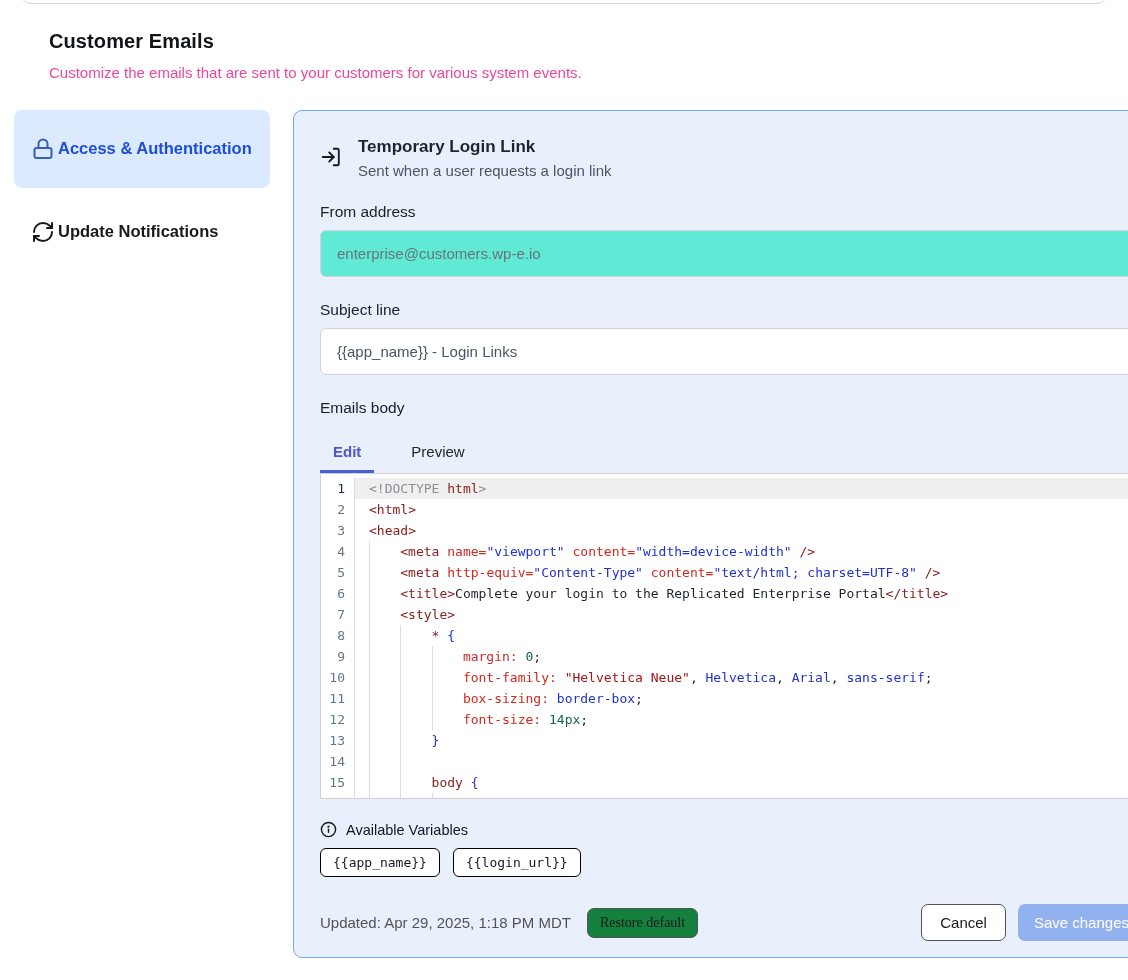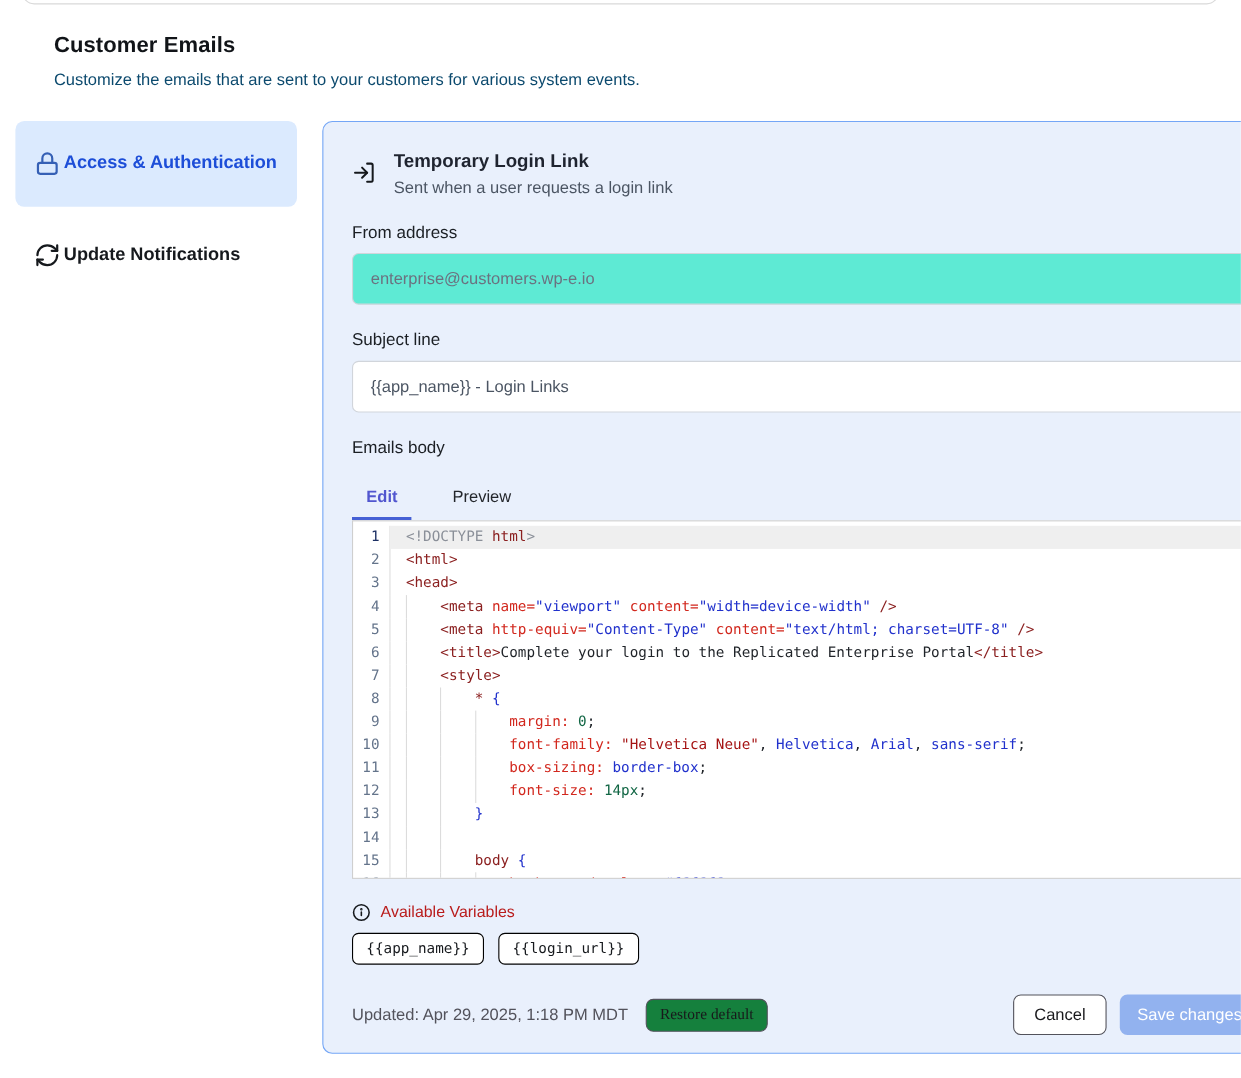--- a/index.html
+++ b/index.html
@@ -6,21 +6,21 @@
   html,body { width:1128px; height:980px; background:#ffffff; font-family:"Liberation Sans", sans-serif; color:#16191d; overflow:hidden; }
   .stage { position:relative; width:1128px; height:980px; }
 
   
   .top-sliver { position:absolute; left:20px; right:20px; top:-18px; height:22px;
     border:1px solid #d9d9d9; border-radius:12px; background:#fff; }
 
   
   .page-header { position:absolute; left:49px; top:30px; width:900px; }
   .page-title { font-size:20px; font-weight:700; color:#111418; letter-spacing:.1px; }
-  .page-subtitle { margin-top:11px; font-size:15px; color:#0c4a6e; }
+  .page-subtitle { margin-top:11px; font-size:15px; color:#ec4899; }
 
   
   .sidebar { position:absolute; left:14px; top:110px; width:256px; }
   .side-item { display:flex; align-items:center; gap:3px; padding:0 17px; border-radius:8px; cursor:pointer; }
   .side-item.active { background:#dbeafe; height:78px; }
   .side-item.active .side-label { color:#1d4ed8; }
   .side-item.plain { height:50px; margin-top:19px; }
   .side-label { font-size:16.5px; font-weight:600; line-height:1.45; color:#16191d; }
   .side-icon { flex:0 0 24px; height:24px; }
 
@@ -61,21 +61,21 @@
   .tk-str   { color:#a51414; }
   .tk-num   { color:#116644; }
   .tk-meta  { color:#8a8f98; }
   .tk-brace { color:#2131cc; }
   .tk-plain { color:#1f2328; }
   .vscroll { position:absolute; top:0; right:0; bottom:0; width:12px; background:#fafaf8; border-left:1px solid #e4e4e2; }
   .vscroll .thumb { position:absolute; top:1px; left:0; right:0; height:5px; background:#565656; }
 
   
   .vars-head { margin-top:22px; display:flex; align-items:center; gap:9px; }
-  .vars-label { font-size:14.5px; color:#b91c1c; }
+  .vars-label { font-size:14.5px; color:#0f172a; }
   .chips { margin-top:10px; display:flex; gap:13px; }
   .chip { background:#fff; border:1px solid #000000; border-radius:6px; padding:6px 12px;
     font-family:"DejaVu Sans Mono", monospace; font-size:13px; color:#16191d; cursor:pointer; }
 
   
   .panel-footer { margin-top:27px; display:flex; align-items:center; }
   .updated-text { font-size:15px; color:#52525b; }
   .btn { font-family:"Liberation Sans", sans-serif; cursor:pointer; border-radius:7px; }
   .btn-restore { margin-left:16px; background:#15803d; border:1px solid #52525b; color:#18181b; font-size:14px; padding:6px 12px;font-family:Liberation Serif, serif; }
   .btn-cancel { margin-left:auto; background:#fff; border:1px solid #52525b; color:#18181b; font-size:15px; padding:9px 18px; }

